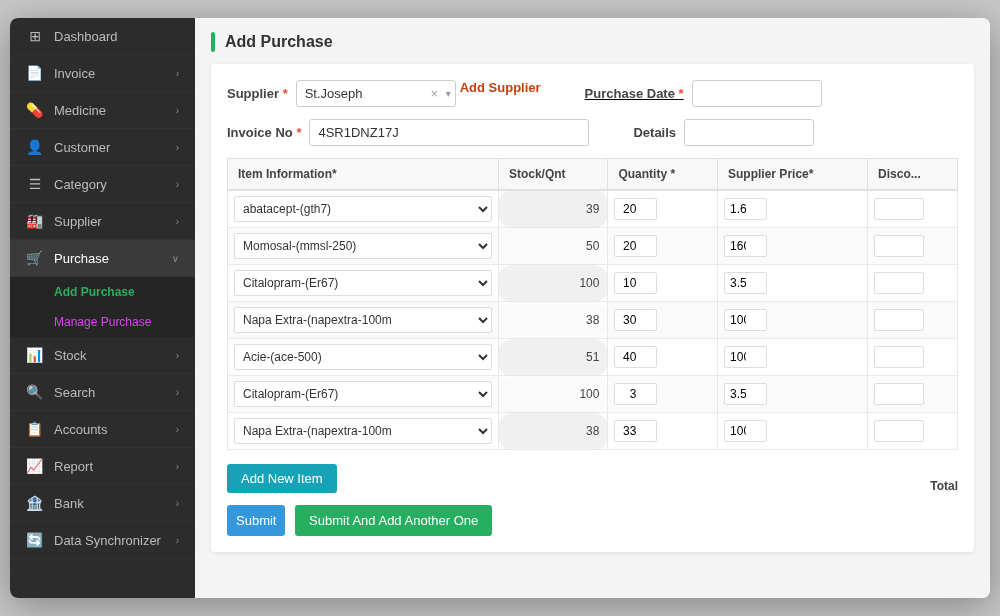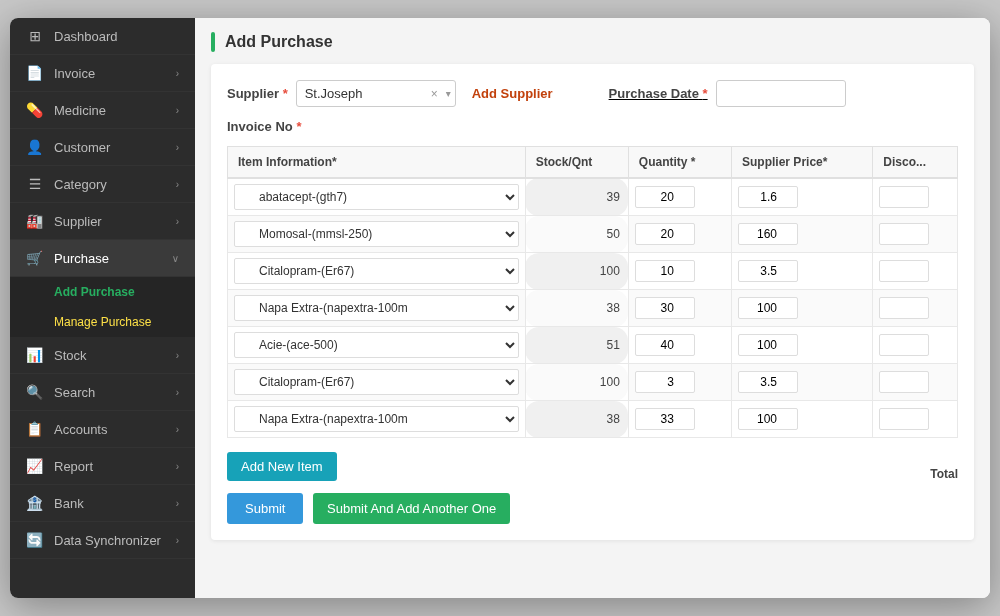--- a/index.html
+++ b/index.html
@@ -59,21 +59,21 @@
       color: #888;
     }
     .sidebar-sub {
       background: #252525;
     }
     .sidebar-sub-item {
       display: flex;
       align-items: center;
       padding: 8px 16px 8px 44px;
       cursor: pointer;
-      color: #fde047;
+      color: #d946ef;
       font-size: 12px;
     }
     .sidebar-sub-item.active { color: #27ae60; font-weight: 600; }
     
     .main-content {
       flex: 1;
       background: #f4f4f4;
       display: flex;
       flex-direction: column;
       overflow: hidden;
@@ -101,23 +101,22 @@
       color: #333;
     }
     .form-card {
       background: #fff;
       border-radius: 4px;
       box-shadow: 0 1px 4px rgba(0,0,0,0.08);
       padding: 16px;
     }
     .form-row {
       display: flex;
-      align-items: center;
       margin-bottom: 12px;
-      gap: 16px;
+      gap: 4px;
       flex-wrap: wrap;
     }
     .form-group {
       display: flex;
       align-items: center;
       gap: 8px;
     }
     .form-label {
       font-size: 13px;
       font-weight: 600;
@@ -193,34 +192,34 @@
       white-space: nowrap;
     }
     td {
       padding: 5px 6px;
       border: 1px solid #e8e8e8;
       color: #444;
     }
     tr:nth-child(even) td { background: #fafafa; }
     .item-select {
       width: 100%;
-      padding: 4px 20px;
+      padding: 4px 4px;
       border: 1px solid #ddd;
       border-radius: 2px;
       font-size: 12px;
       color: #333;
       background: #fff;
       min-width: 140px;
     }
     .td-number {
       text-align: right;
       padding-right: 8px;
     }
     .qty-input, .price-input {
-      width: 60px;
+      width: 43px;
       border: 1px solid #ddd;
       border-radius: 2px;
       padding: 3px 5px;
       font-size: 12px;
       text-align: right;
     }
     .stock-display {
       background: #f0f0f0;
       text-align: right;
       padding: 4px 8px;
@@ -235,21 +234,21 @@
       padding: 7px 14px;
       font-size: 13px;
       cursor: pointer;
       margin-top: 10px;
     }
     .btn-submit {
       background: #3498db;
       color: #fff;
       border: none;
       border-radius: 3px;
-      padding: 8px 18px;
+      padding: 8px 9px;
       font-size: 13px;
       cursor: pointer;
       margin-top: 8px;
       margin-right: 6px;
     }
     .btn-submit-add {
       background: #27ae60;
       color: #fff;
       border: none;
       border-radius: 3px;
@@ -372,20 +371,25 @@
             </span>
             <input type="text" class="form-input" style="width: 130px;" value="">
           </div>
         </div>
         <div class="form-row">
           <div class="form-group">
             <span class="form-label">
               <span>Invoice No</span>
               <span class="req"> *</span>
             </span>
+            <input type="text" class="form-input" style="width: 280px;" value="4SR1DNZ17J">
+          </div>
+          <div class="form-group" style="margin-left: 40px;">
+            <span class="form-label">Details</span>
+            <input type="text" class="form-input" style="width: 130px;" value="">
           </div>
         </div>
 
         <div class="table-wrapper">
           <table>
             <thead>
               <tr>
                 <th><span>Item Information*</span></th>
                 <th><span>Stock/Qnt</span></th>
                 <th><span>Quantity *</span></th>

